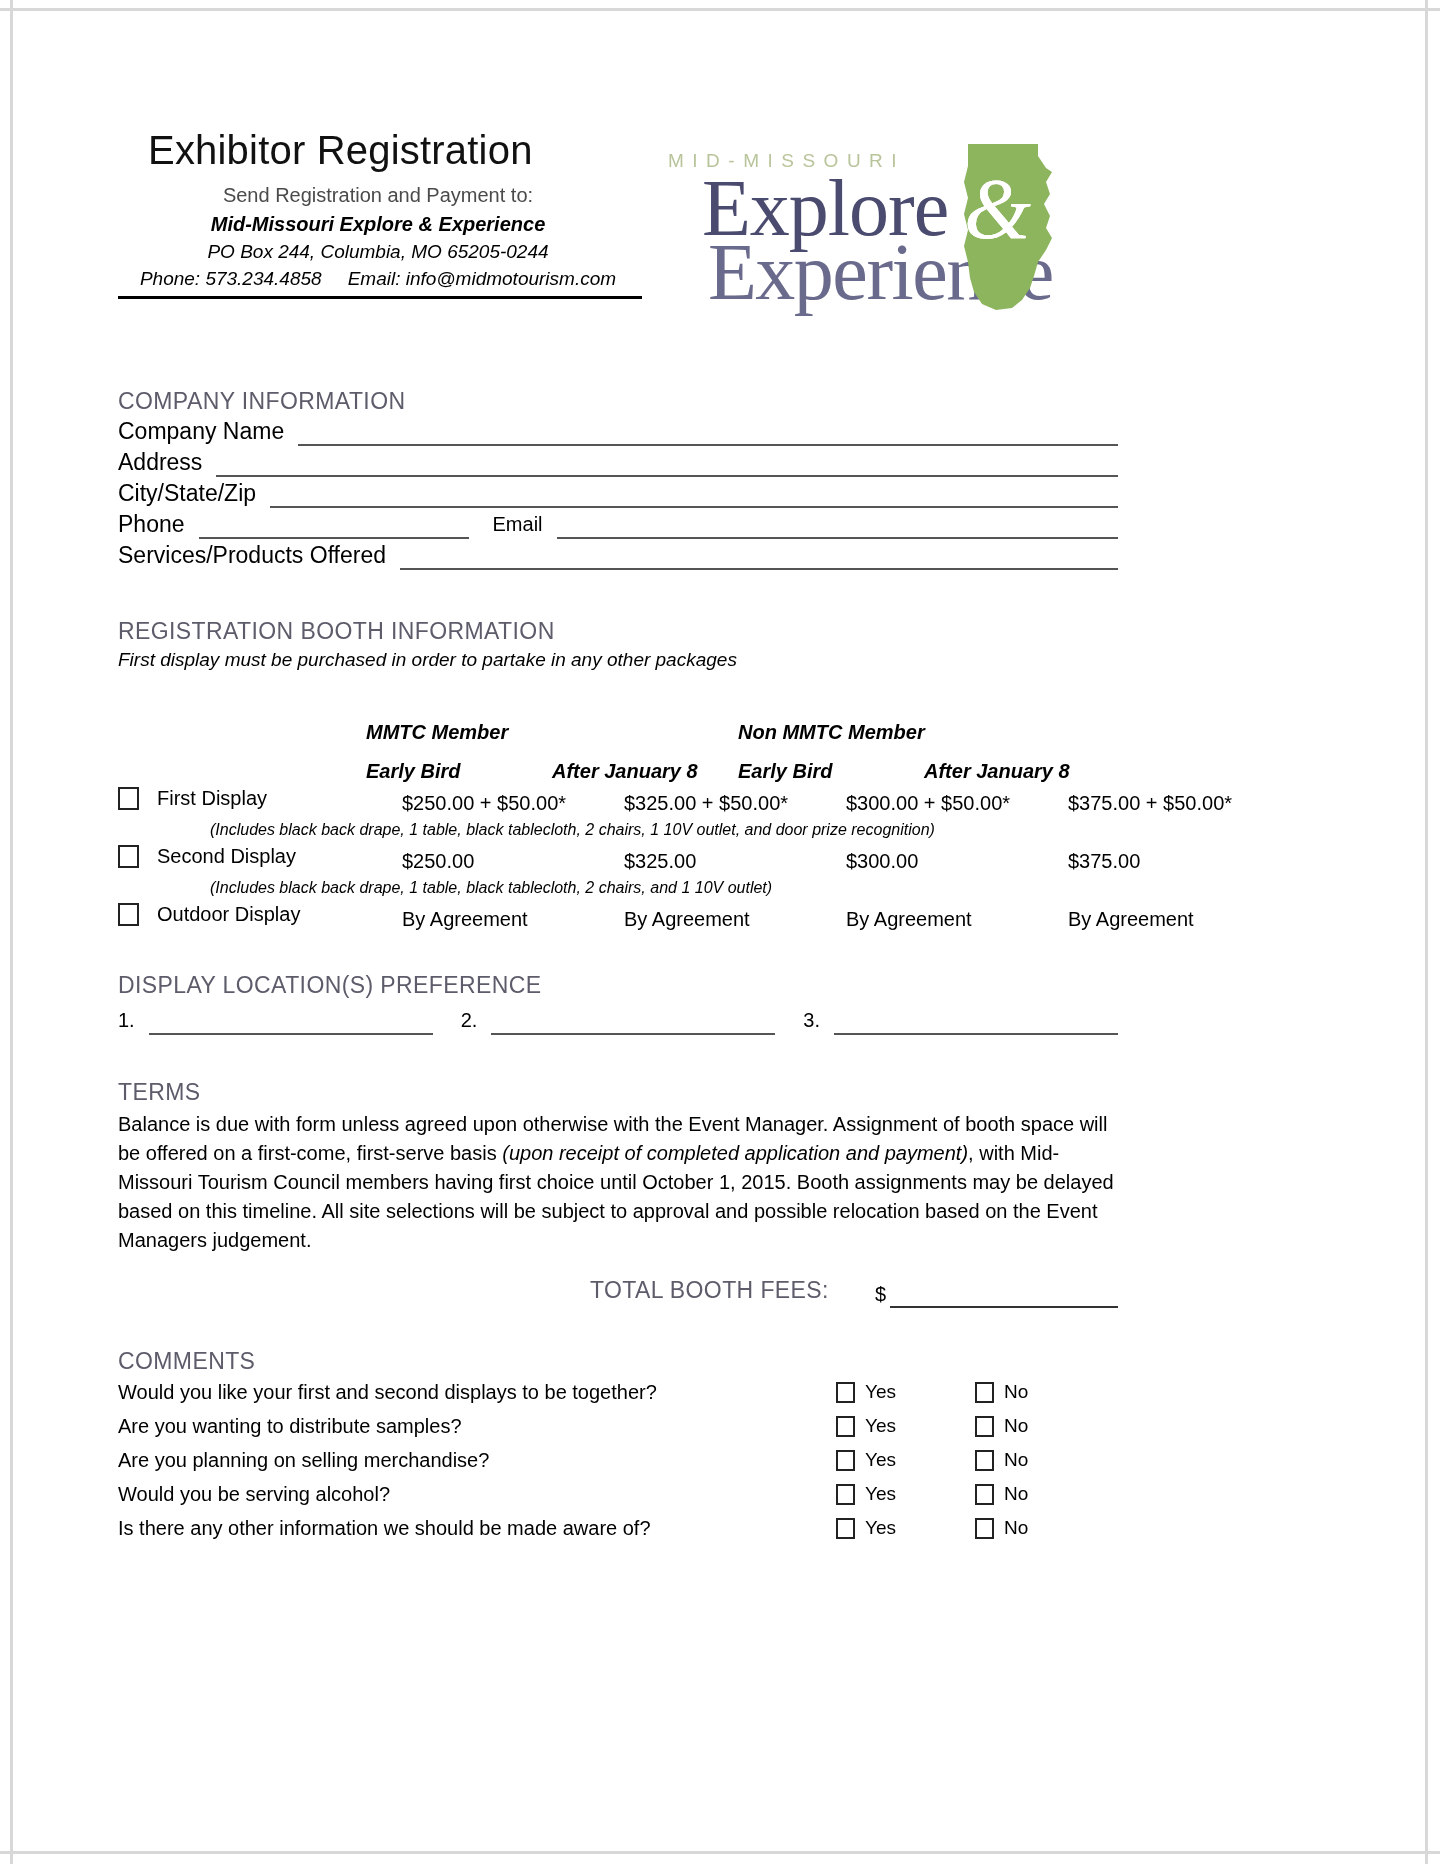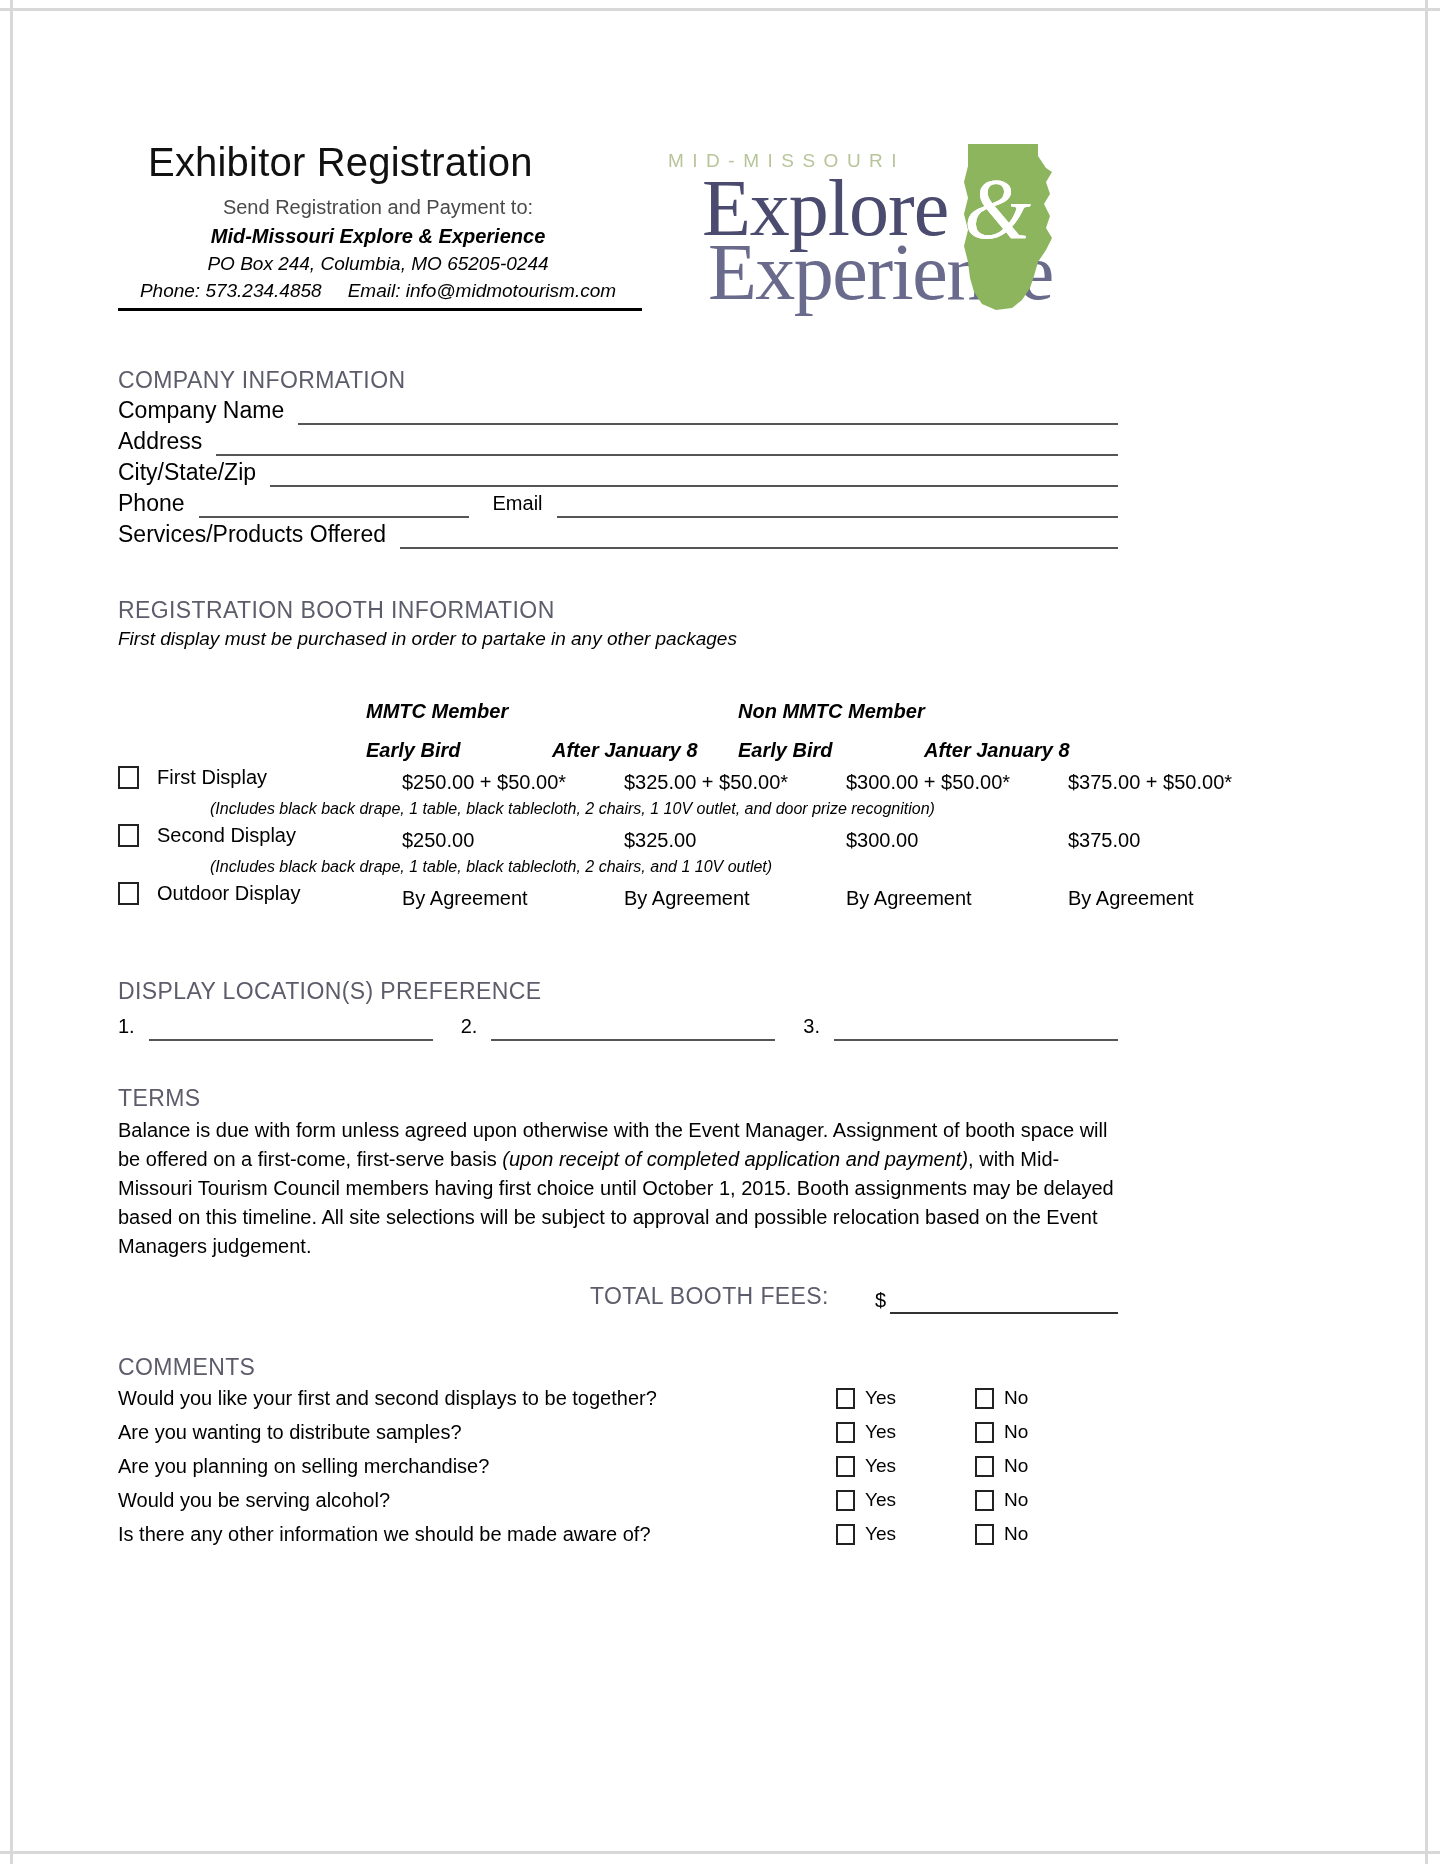--- a/index.html
+++ b/index.html
@@ -35,21 +35,21 @@
     width: 1000px;
   }
 
   
   .header {
     position: relative;
     height: 222px;
   }
   .header-left {
     position: absolute;
-    left: 0; top: 12px;
+    left: 0; top: 0;
     width: 520px;
     text-align: center;
   }
   .doc-title {
     font-size: 40px;
     font-weight: 300;
     letter-spacing: 0.2px;
     color: #111111;
     line-height: 1.1;
     white-space: nowrap;
@@ -153,21 +153,21 @@
 
   
   .sec-head {
     font-size: 23px;
     color: #5c5c6b;
     letter-spacing: 0.4px;
     font-weight: 400;
   }
 
   
-  .company-block { margin-top: 17px; }
+  .company-block { margin-top: 38px; }
   .field-row {
     display: flex;
     align-items: flex-end;
     height: 29px;
     margin-top: 2px;
   }
   .field-label {
     font-size: 23px;
     color: #000;
     white-space: nowrap;
@@ -233,21 +233,21 @@
   }
   .incl-note {
     font-size: 16px;
     font-style: italic;
     margin: 6px 0 6px 92px;
     color: #000;
   }
   .bt-data-row { margin-top: 4px; gap: 36px; }
 
   
-  .loc-block { margin-top: 68px; }
+  .loc-block { margin-top: 41px; }
   .loc-row {
     display: flex;
     align-items: flex-end;
     margin-top: 10px;
   }
   .loc-num { font-size: 20px; padding-bottom: 3px; }
   .loc-rule {
     width: 290px;
     border-bottom: 2px solid #555;
     margin: 0 28px 0 14px;

